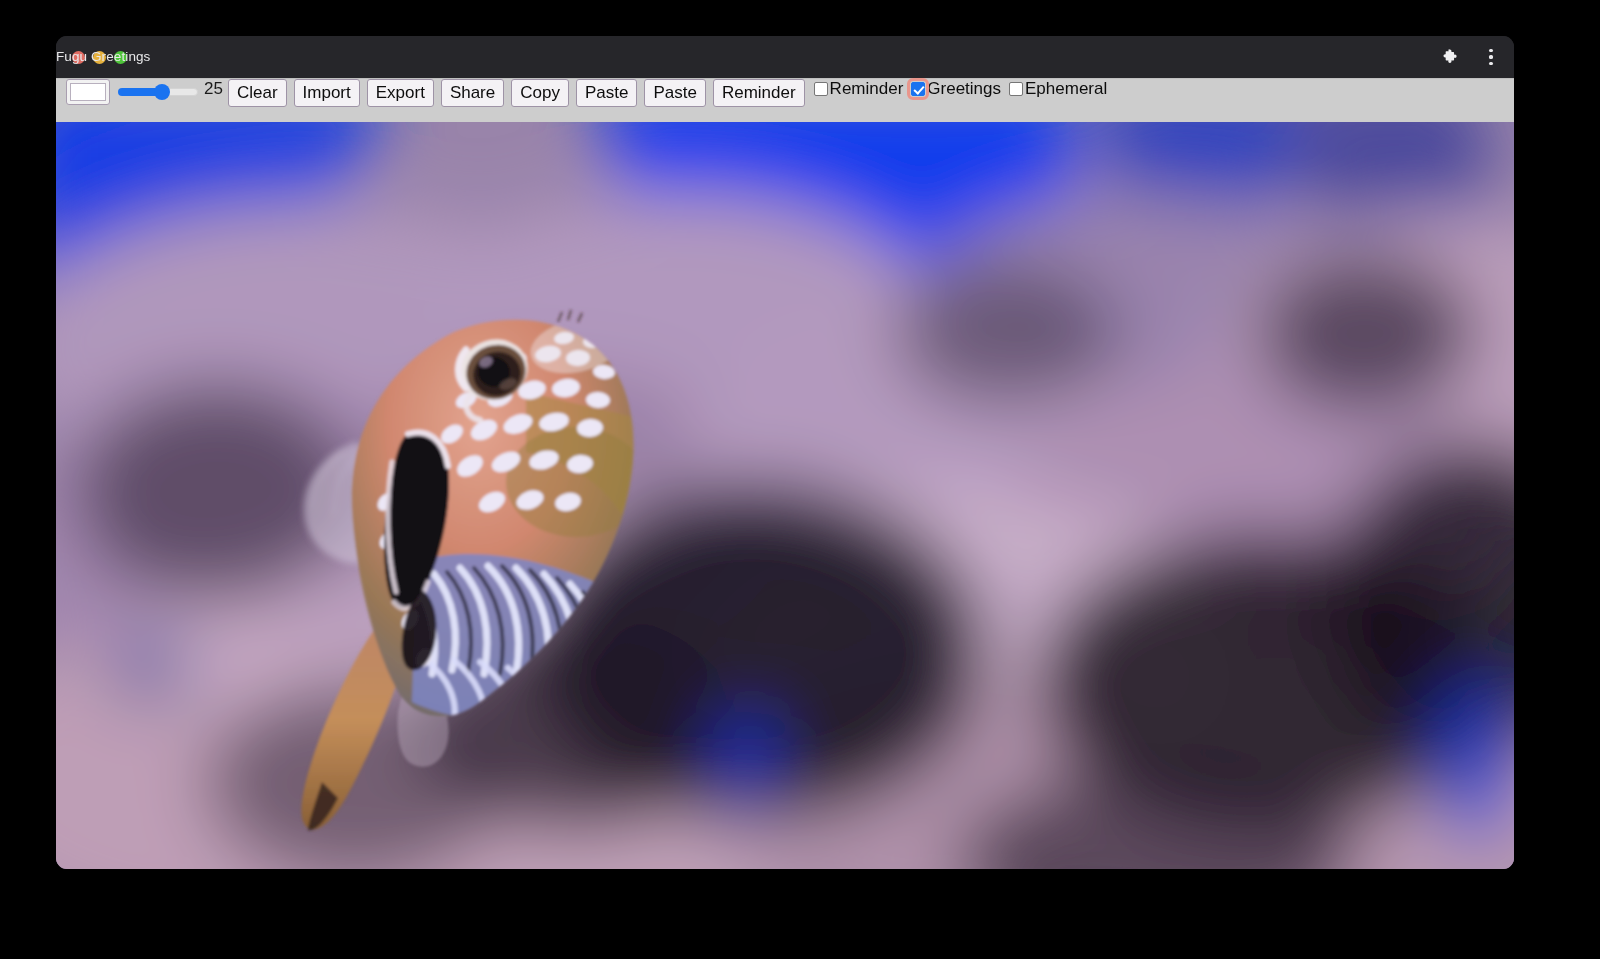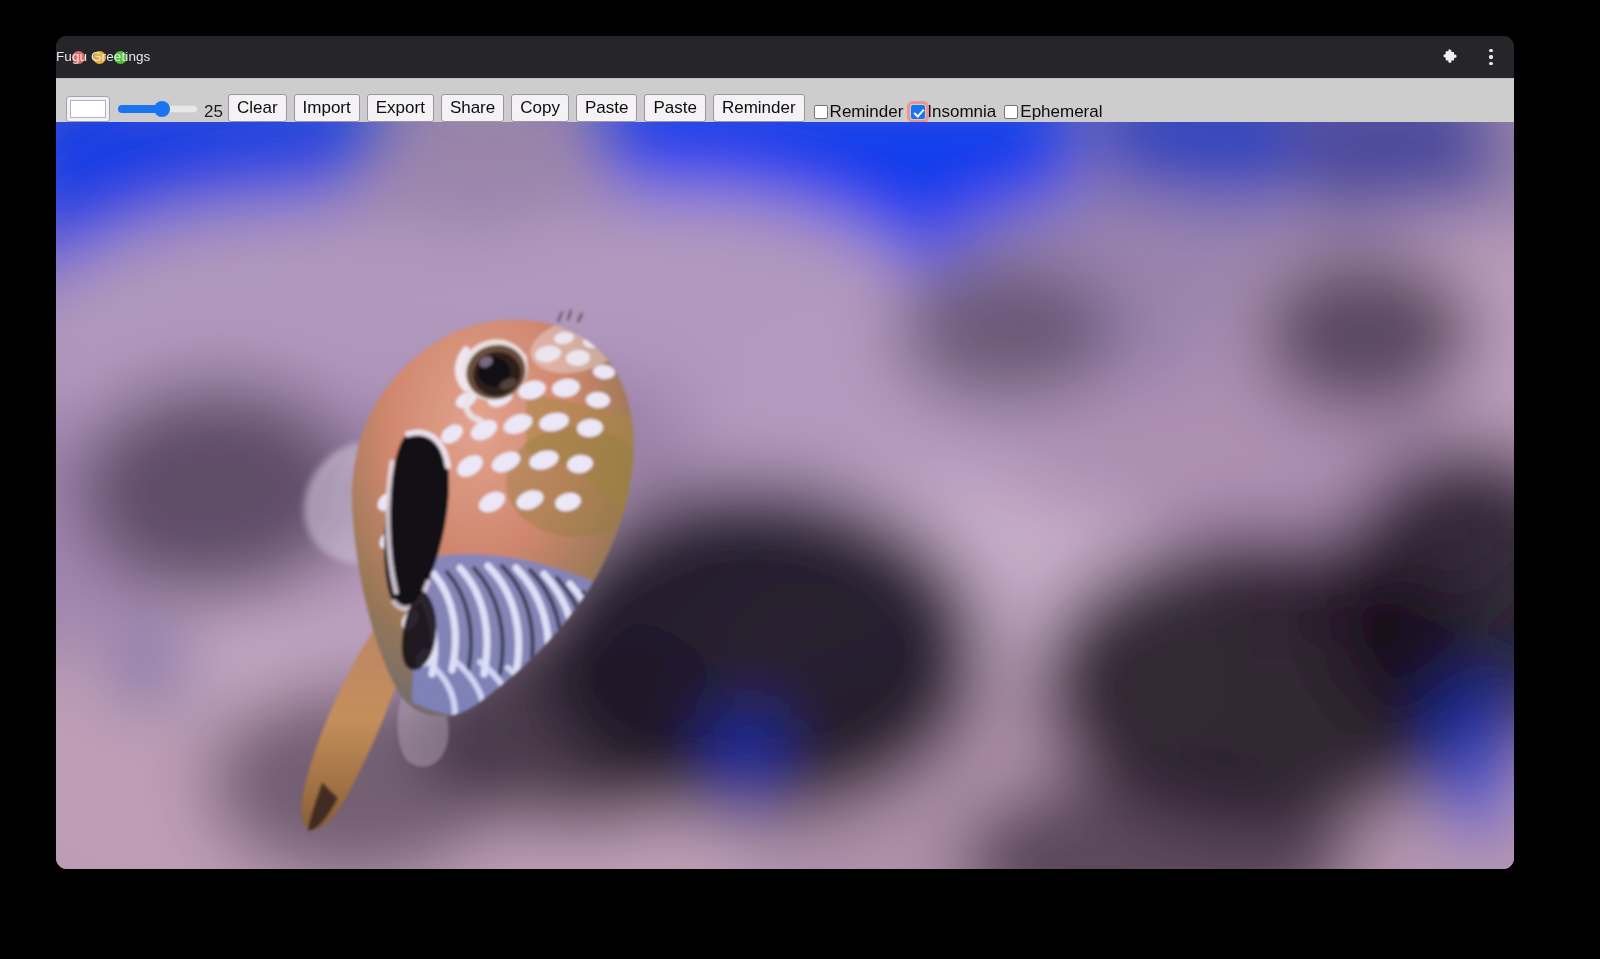--- a/index.html
+++ b/index.html
@@ -91,21 +91,21 @@
     width: 3.2px; height: 3.2px; border-radius: 50%;
     background: #e9e9ec; display: block;
   }
 
   
   .toolbar {
     height: 44px;
     background: #cdcdcd;
     border-top: 1px solid #bfbfbf;
     display: flex;
-    align-items: flex-end;
+    align-items: flex-start;
     padding-left: 10px;
     box-sizing: border-box;
     gap: 0;
   }
 
   .color-swatch {
     width: 44px;
     height: 26px;
     box-sizing: border-box;
     background: #f2f2f2;
@@ -291,21 +291,21 @@
       <button class="tb-btn">Paste</button>
       <button class="tb-btn">Reminder</button>
 
       <span class="cb-group">
         <span class="cb-item">
           <span class="cb-box"></span>
           <span class="cb-label">Reminder</span>
         </span>
         <span class="cb-item">
           <span class="cb-box checked focused"></span>
-          <span class="cb-label">Insomnia</span>
+          <span class="cb-label">Greetings</span>
         </span>
         <span class="cb-item">
           <span class="cb-box"></span>
           <span class="cb-label">Ephemeral</span>
         </span>
       </span>
     </div>
 
     <div class="viewport">
       <div class="photo">

